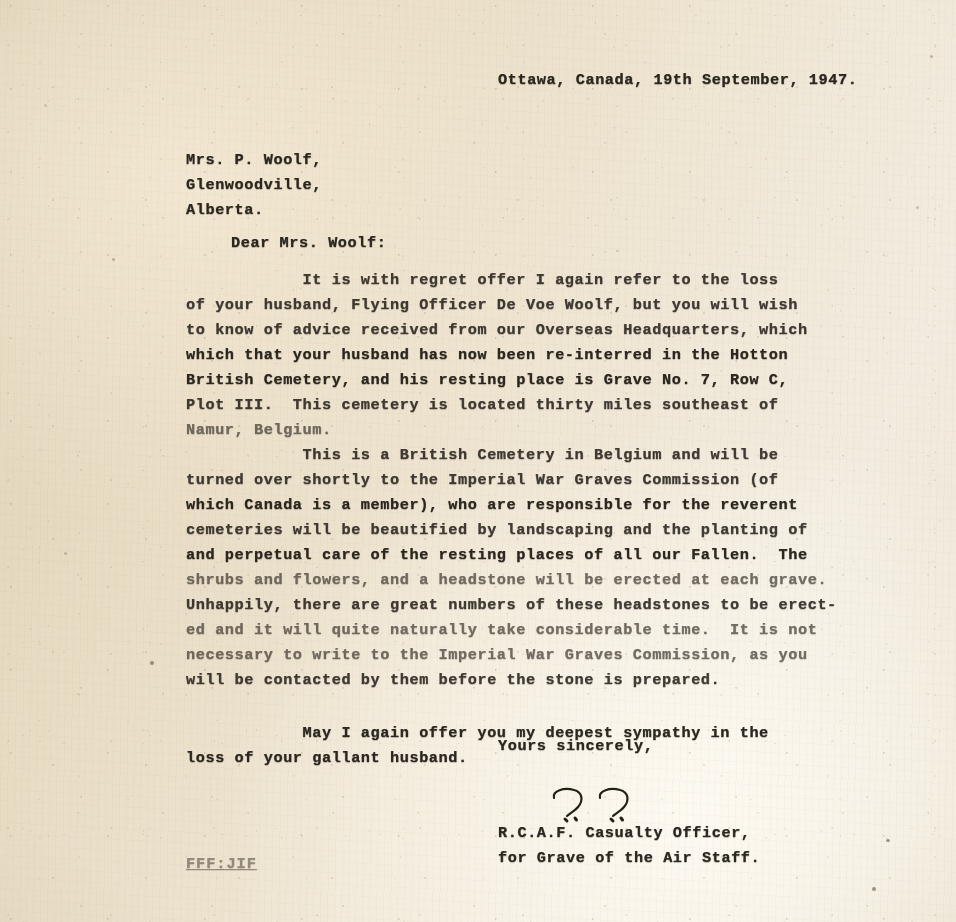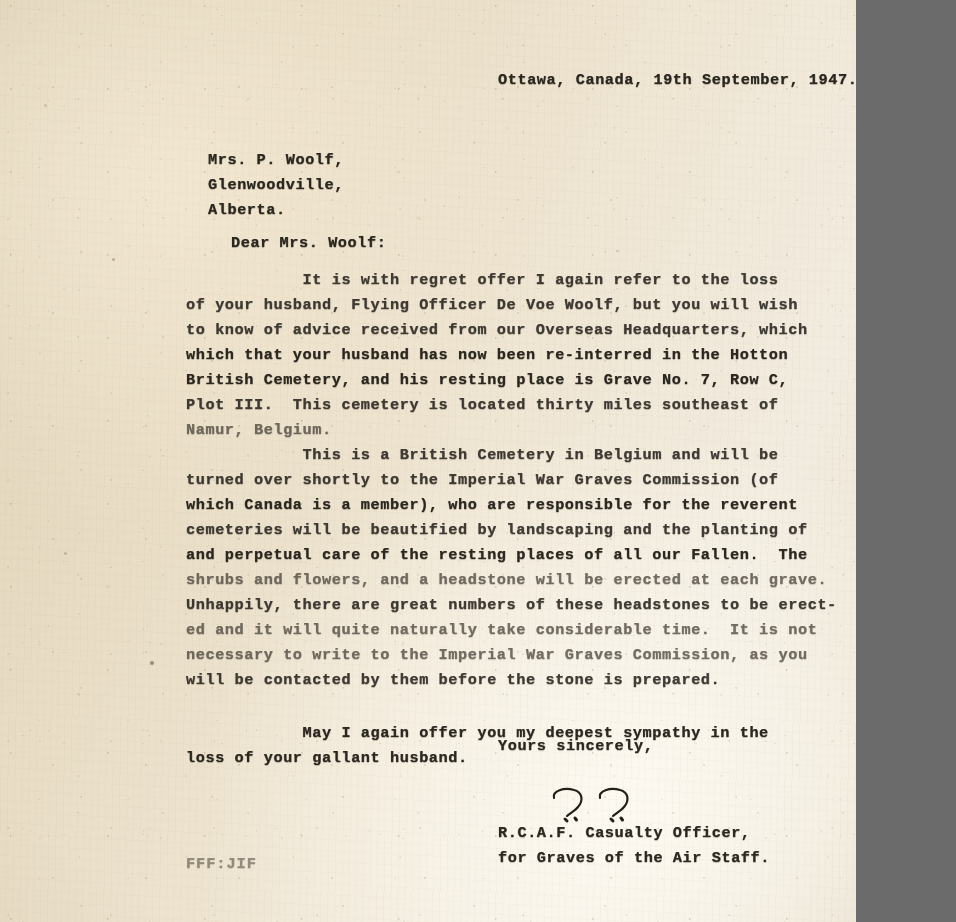--- a/index.html
+++ b/index.html
@@ -3,21 +3,21 @@
 <meta charset="utf-8">
 <title>Scanned Letter</title>
 <style>
   html, body {
     margin: 0;
     padding: 0;
     background: #6b6b6b;
   }
   .page {
     position: relative;
-    width: 856px;
+    width: 956px;
     height: 922px;
     overflow: hidden;
     background-color: #e3d8c0;
     background-image:
       radial-gradient(ellipse 70% 60% at 72% 88%, rgba(255,252,244,0.85) 0%, rgba(255,252,244,0.0) 70%),
       radial-gradient(ellipse 60% 50% at 20% 20%, rgba(243,232,211,0.9) 0%, rgba(243,232,211,0) 75%),
       radial-gradient(ellipse 120% 110% at 50% 45%, rgba(0,0,0,0) 55%, rgba(120,100,70,0.16) 100%),
       linear-gradient(115deg, #ded2b8 0%, #e8dcc4 28%, #efe6d4 55%, #f2ece0 78%, #ece4d3 100%);
     font-family: "Liberation Mono", "DejaVu Sans Mono", monospace;
   }
@@ -74,21 +74,21 @@
     line-height: 25px;
     font-weight: 700;
     text-shadow:
       0.45px 0 0 rgba(43,39,34,0.40),
       -0.35px 0.35px 0 rgba(60,52,42,0.28),
       0 0.5px 0.7px rgba(70,60,46,0.35);
     opacity: 0.9;
   }
   
   .faint  { opacity: 0.70; color: #3a342c; }
-  .fainter{ opacity: 0.55; color: #4a4238; }
+  .fainter{ opacity: 0.55; color: #4a4238; text-decoration: underline; }
   .heavy  { opacity: 0.96; color: #232019; }
 
   .block { position: absolute; }
   .block .tline { position: relative; display: block; left: 0; top: 0; }
 
   .signature {
     position: absolute;
     left: 548px;
     top: 786px;
     width: 120px;
@@ -112,21 +112,21 @@
   <div class="blotch" style="left:916px;top:206px;width:3px;height:3px;opacity:.5;"></div>
   <div class="blotch" style="left:64px;top:552px;width:3px;height:3px;opacity:.5;"></div>
   <div class="blotch" style="left:386px;top:735px;width:3px;height:3px;opacity:.45;"></div>
   <div class="blotch" style="left:616px;top:250px;width:3px;height:2px;opacity:.45;"></div>
   <div class="blotch" style="left:44px;top:104px;width:3px;height:3px;opacity:.4;"></div>
 
   <div class="text-layer">
 
     <div class="tline heavy" style="left:498px;top:68px;">Ottawa, Canada, 19th September, 1947.</div>
 
-    <div class="block" style="left:186px;top:148px;margin-left:22px;">
+    <div class="block" style="left:186px;top:148px;">
       <span class="tline heavy">Mrs. P. Woolf,</span>
       <span class="tline heavy">Glenwoodville,</span>
       <span class="tline heavy">Alberta.</span>
     </div>
 
     <div class="tline heavy" style="left:186px;top:231px;margin-left:45px;">Dear Mrs. Woolf:</div>
 
     <div class="block" style="left:186px;top:268px;">
       <span class="tline">            It is with regret offer I again refer to the loss</span>
       <span class="tline">of your husband, Flying Officer De Voe Woolf, but you will wish</span>
@@ -163,19 +163,19 @@
         <path d="M17 33 l 2 2" stroke-width="3"></path>
         <path d="M27 32 l 1.5 2" stroke-width="3"></path>
         <path d="M52 12 C 50 5, 62 1, 72 4 C 80 6, 82 14, 76 21 C 73 25, 68 27, 65 30"></path>
         <path d="M63 33 l 2 2" stroke-width="3"></path>
         <path d="M73 32 l 1.5 2" stroke-width="3"></path>
       </svg>
     </div>
 
     <div class="block" style="left:498px;top:821px;">
       <span class="tline heavy">R.C.A.F. Casualty Officer,</span>
-      <span class="tline heavy">for Graves of the Air Staff.</span>
+      <span class="tline heavy">for Grave of the Air Staff.</span>
     </div>
 
     <div class="tline fainter" style="left:186px;top:852px;letter-spacing:1px;">FFF:JIF</div>
 
   </div>
 </div>
 
 </body></html>

